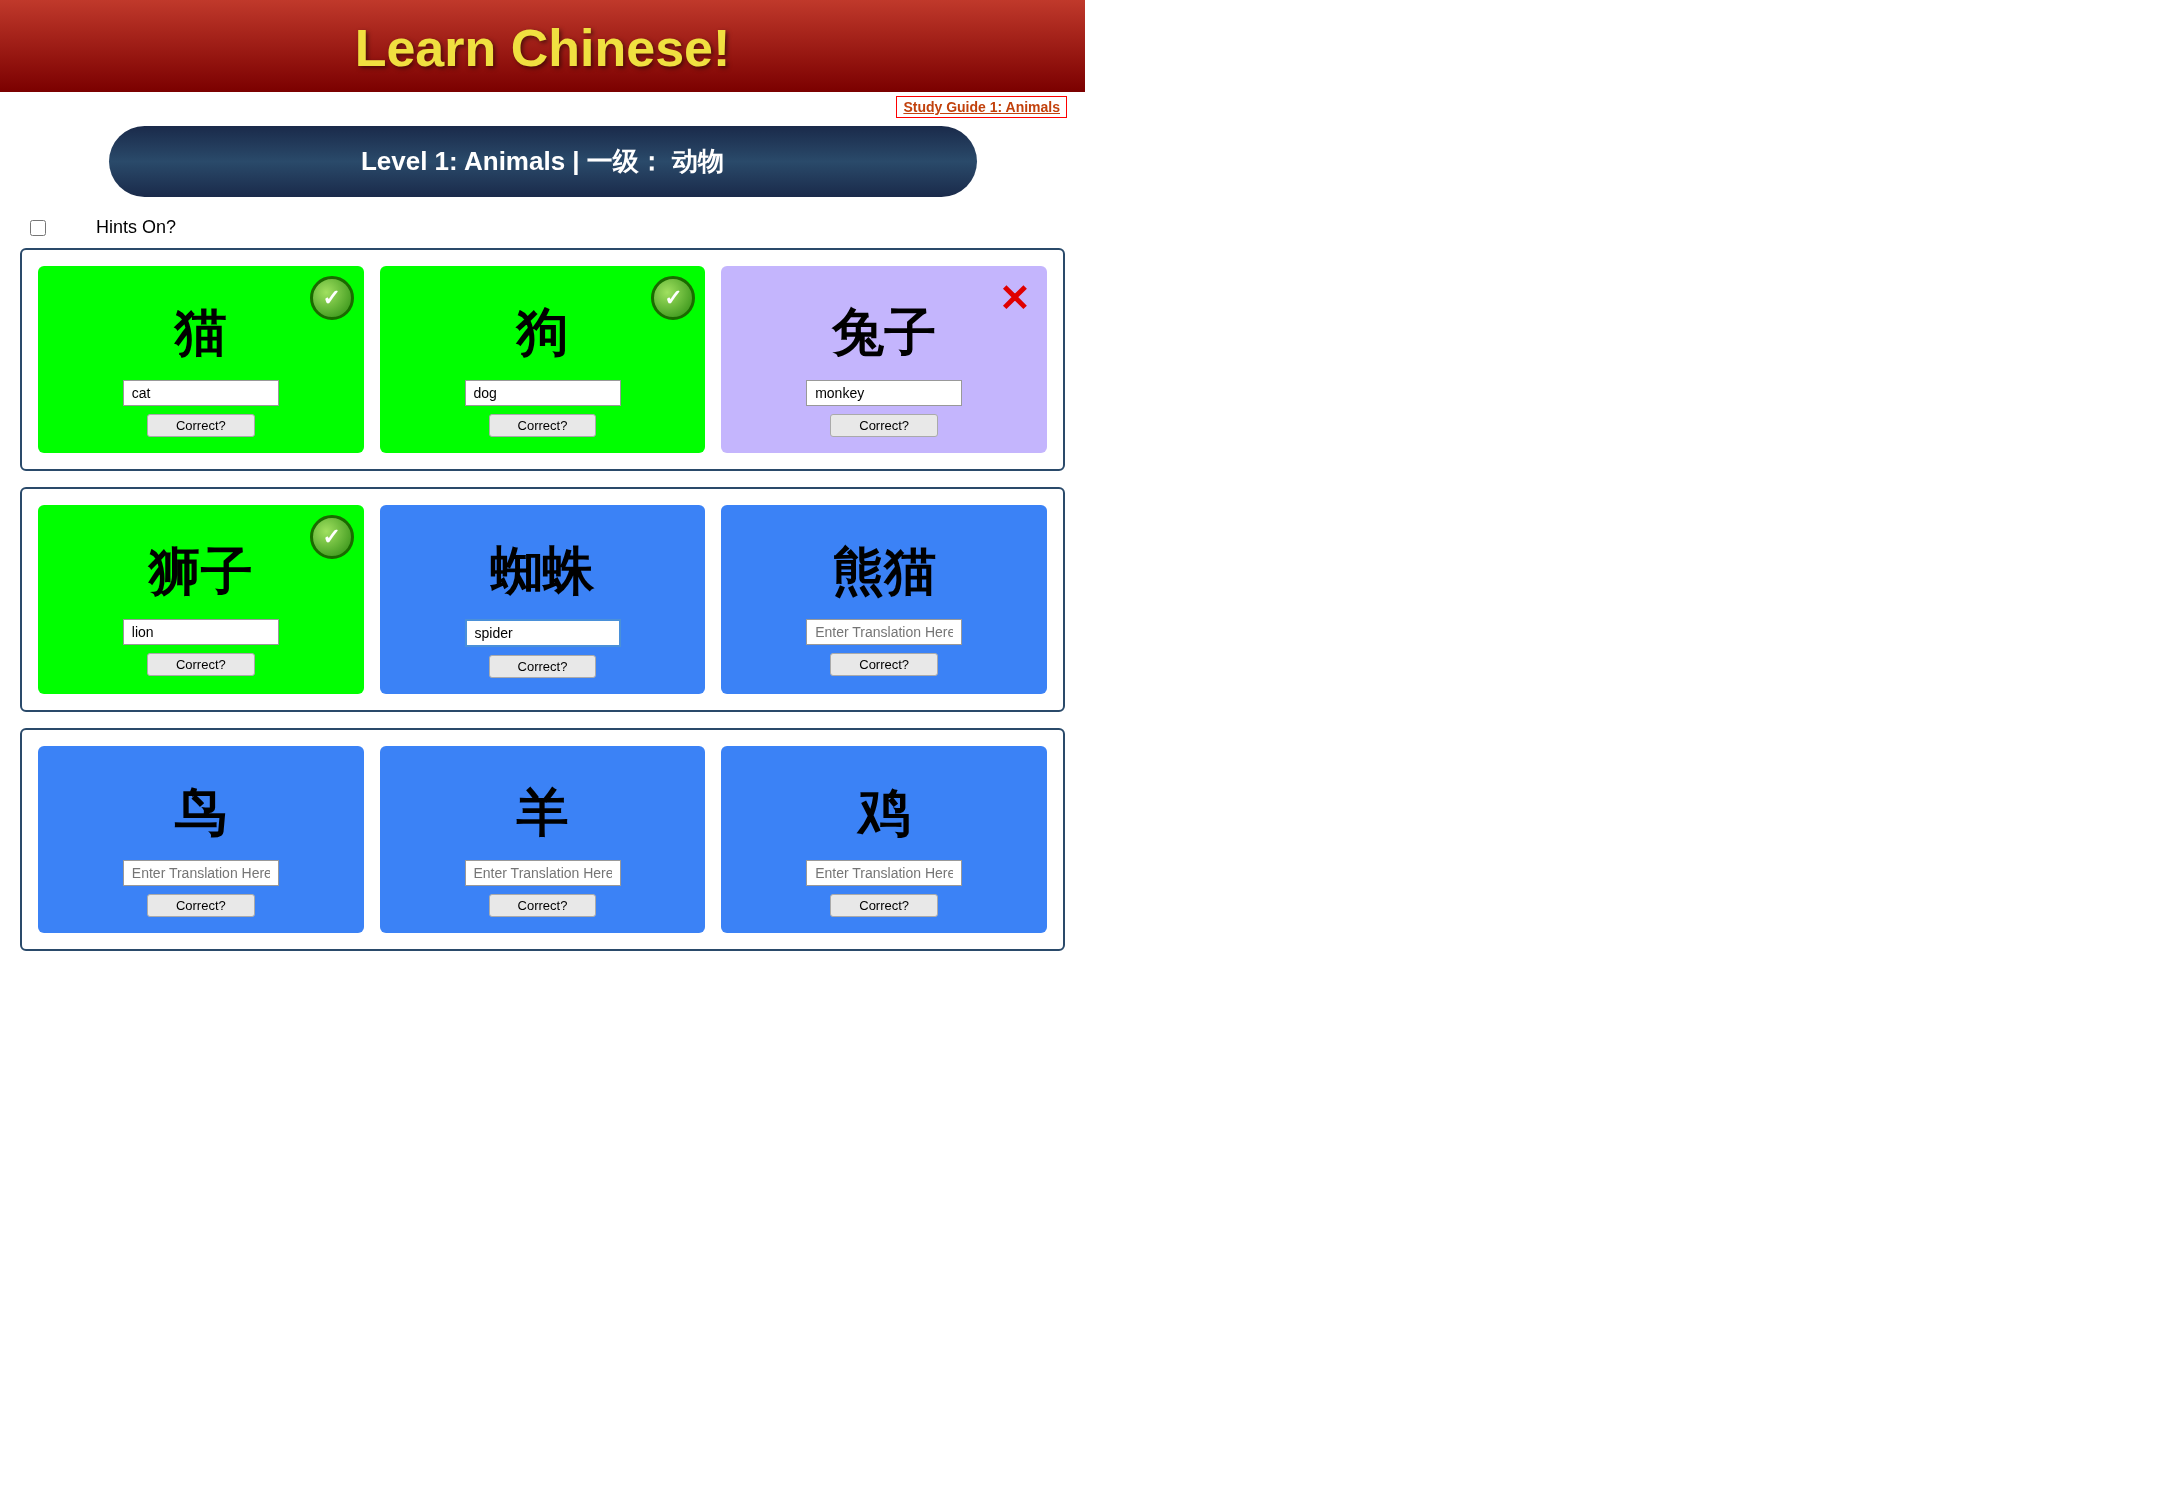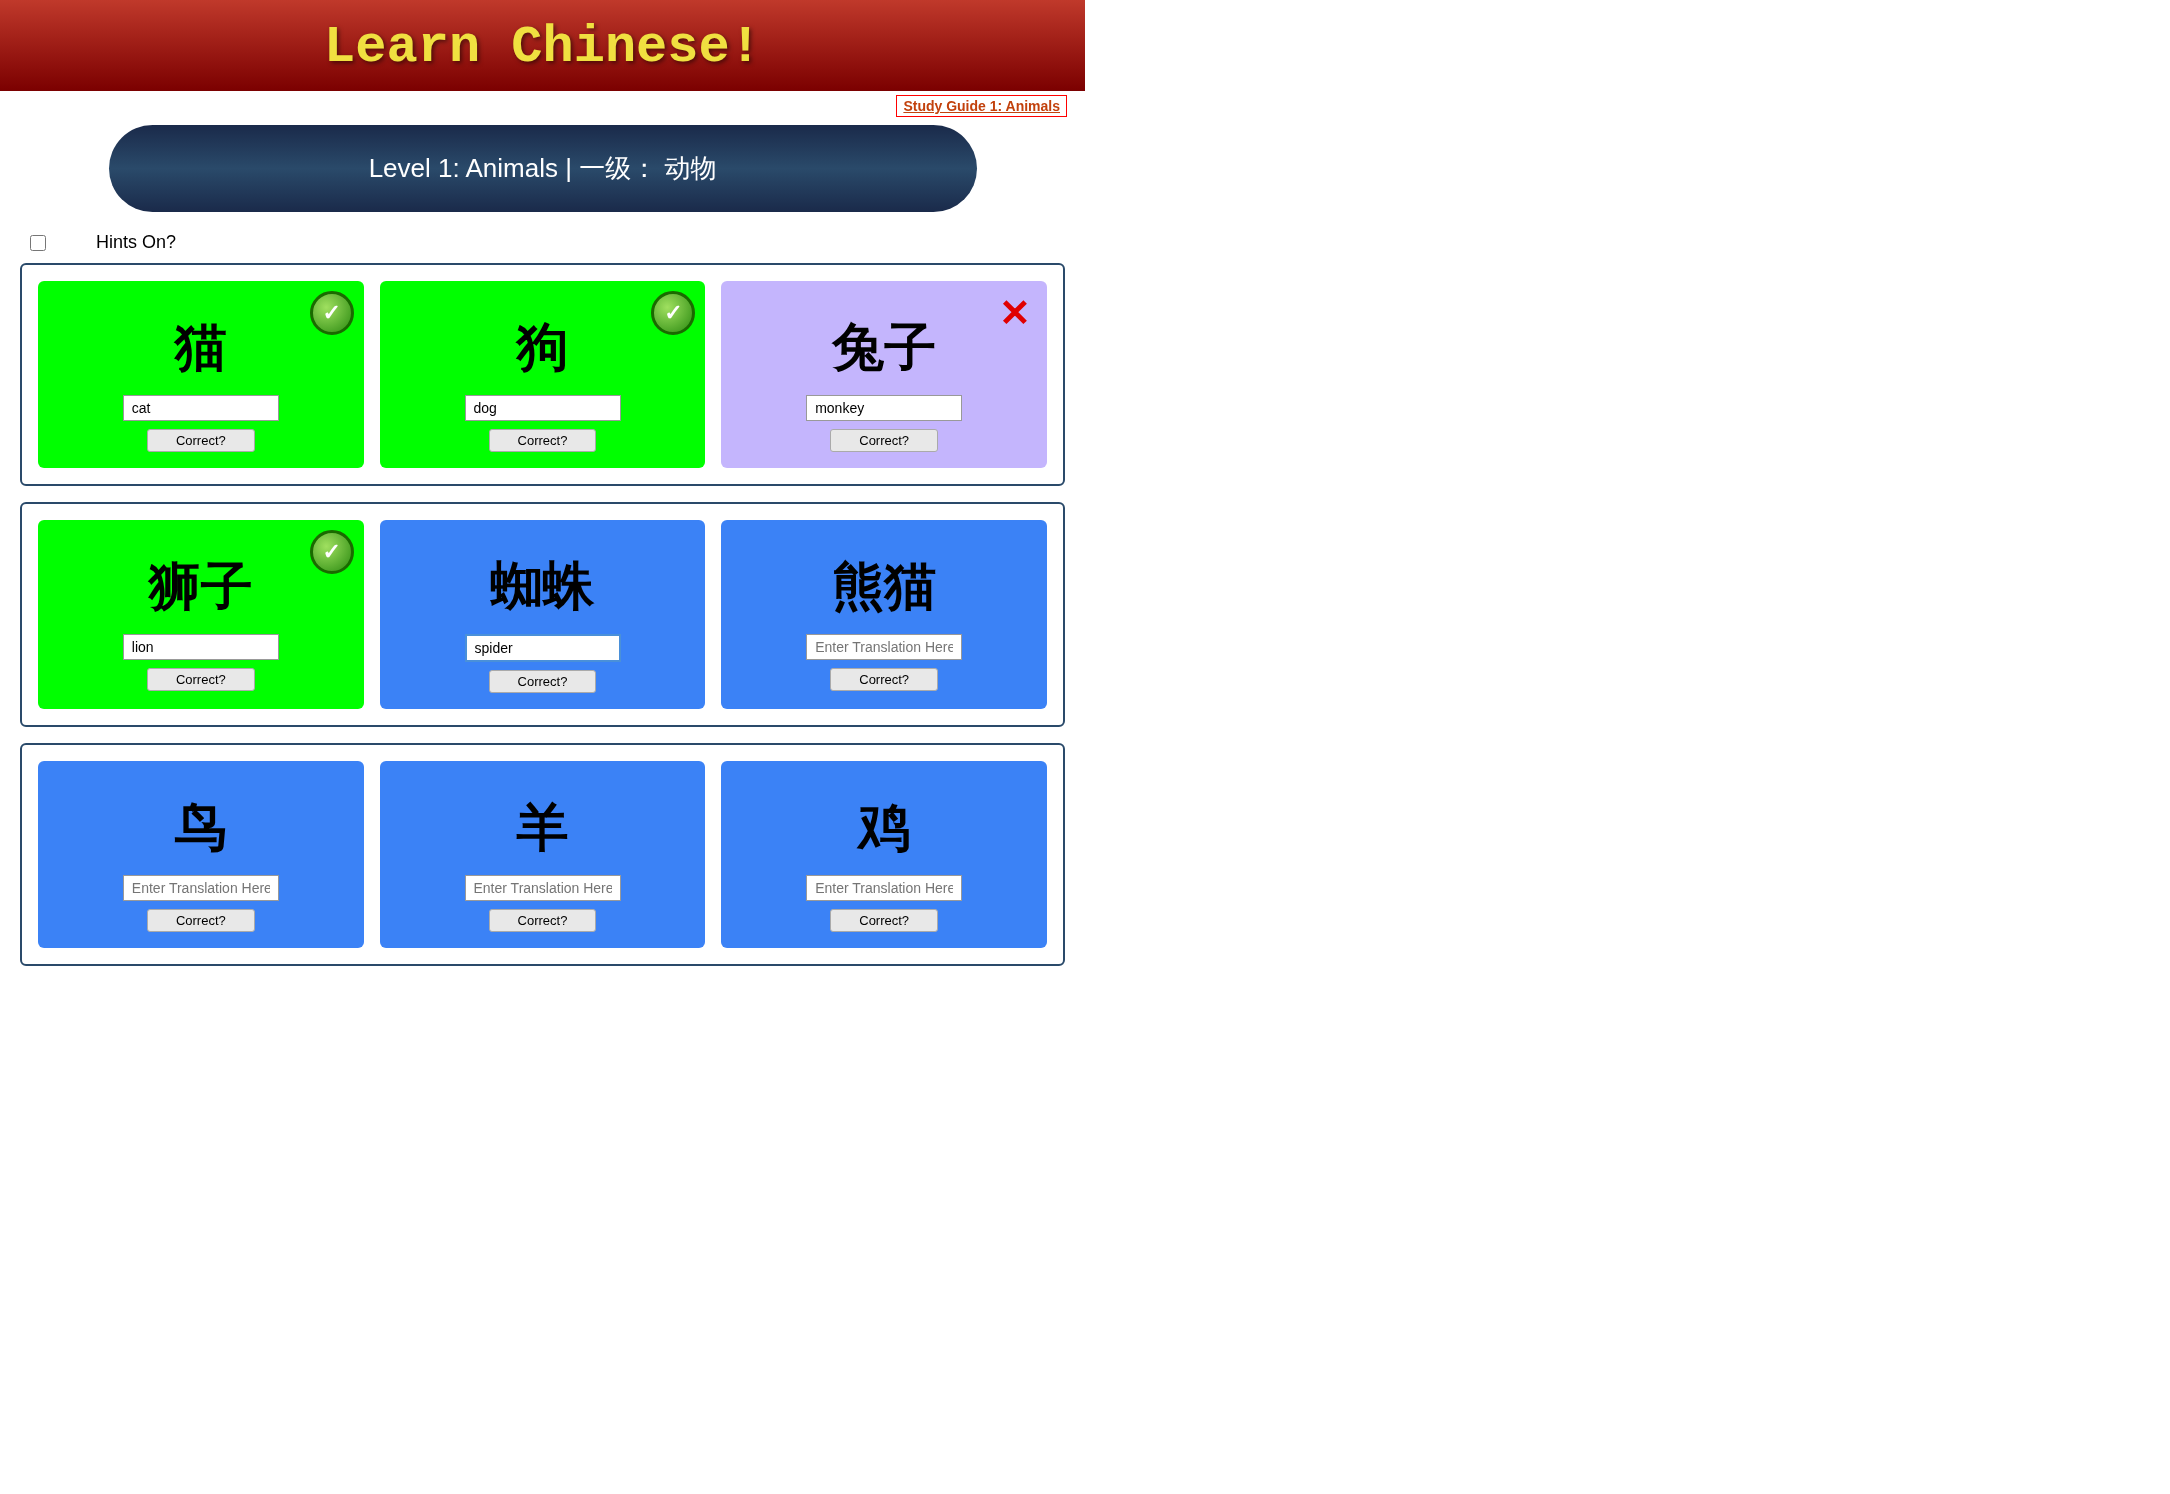--- a/index.html
+++ b/index.html
@@ -14,21 +14,21 @@
     .header {
       background: linear-gradient(to bottom, #c0392b, #7b0000);
       text-align: center;
       padding: 18px 0 14px;
     }
     .header-title {
       font-size: 52px;
       font-weight: bold;
       color: #f0e040;
       text-shadow: 2px 2px 4px rgba(0,0,0,0.5);
-      font-family: Liberation Mono, monospace;
+      font-family: Liberation Sans, sans-serif;
     }
 
     
     .study-guide-container {
       text-align: right;
       padding: 6px 18px;
       background: #fff;
     }
     .study-guide-link {
       color: #c2410c;
@@ -43,24 +43,24 @@
     
     .level-banner-container {
       background: #fff;
       display: flex;
       justify-content: center;
       padding: 4px 0 10px;
     }
     .level-banner {
       background: linear-gradient(to bottom, #1a2a4a, #2a4a6a, #1a2a4a);
       border-radius: 50px;
-      padding: 26px 60px;
+      padding: 18px 60px;
       color: white;
       font-size: 26px;
-      font-weight: normal;
+      font-weight: bold;
       width: 80%;
       text-align: center;
     }
 
     
     .hints-row {
       display: flex;
       align-items: center;
       padding: 10px 30px;
       font-size: 18px;

